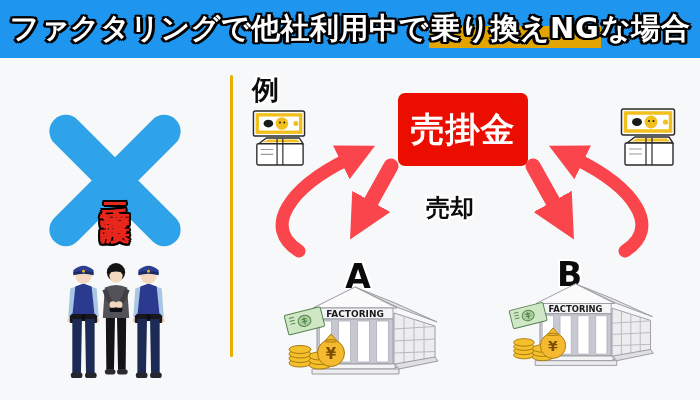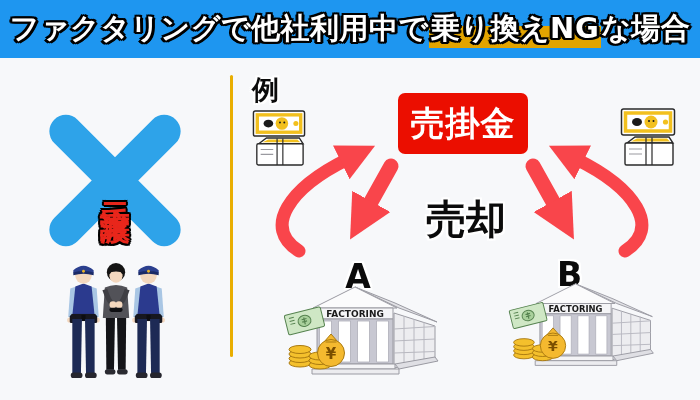--- a/index.html
+++ b/index.html
@@ -59,26 +59,26 @@
   .halo {
     color: #0B0B0B; font-weight: bold;
     text-shadow:
       2px 0 0 #fff, -2px 0 0 #fff, 0 2px 0 #fff, 0 -2px 0 #fff,
       2px 2px 0 #fff, -2px 2px 0 #fff, 2px -2px 0 #fff, -2px -2px 0 #fff;
   }
 
   
   .example-label { left: 252px; top: 72px; font-size: 27px; }
   .receivable-badge {
-    left: 398px; top: 93px; width: 130px; height: 61px;
+    left: 398px; top: 93px; width: 130px; height: 73px;
     background: #EB0E00; border-radius: 7px;
     display: flex; align-items: center; justify-content: center;
     color: #FFFFFF; font-size: 34px; font-weight: bold; letter-spacing: 1px;
   }
-  .sale-label { left: 426px; top: 192px; font-size: 40px; }
+  .sale-label { left: 426px; top: 192px; font-size: 24px; }
   .company-label { font-size: 33px; }
   .company-a-label { left: 330px; top: 257px; width: 56px; text-align: center; }
   .company-b-label { left: 557px; top: 255px; width: 56px; text-align: left; }
 
   .arrows-overlay { left: 0; top: 0; width: 700px; height: 400px; pointer-events: none; }
 
   svg { display: block; }
 </style>
 </head>
 <body>

